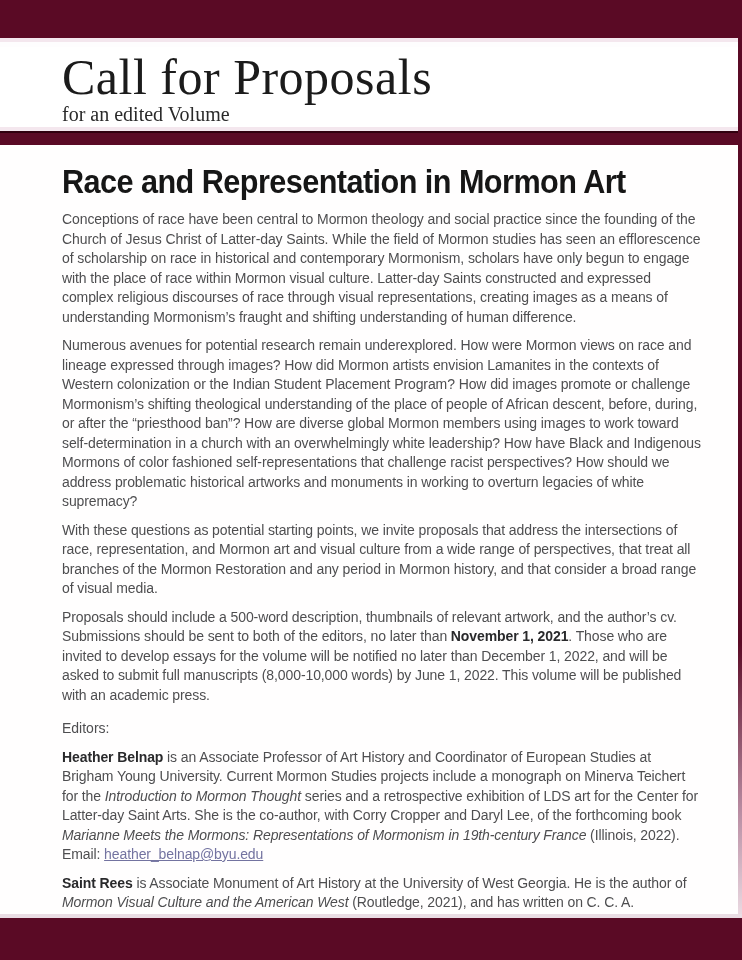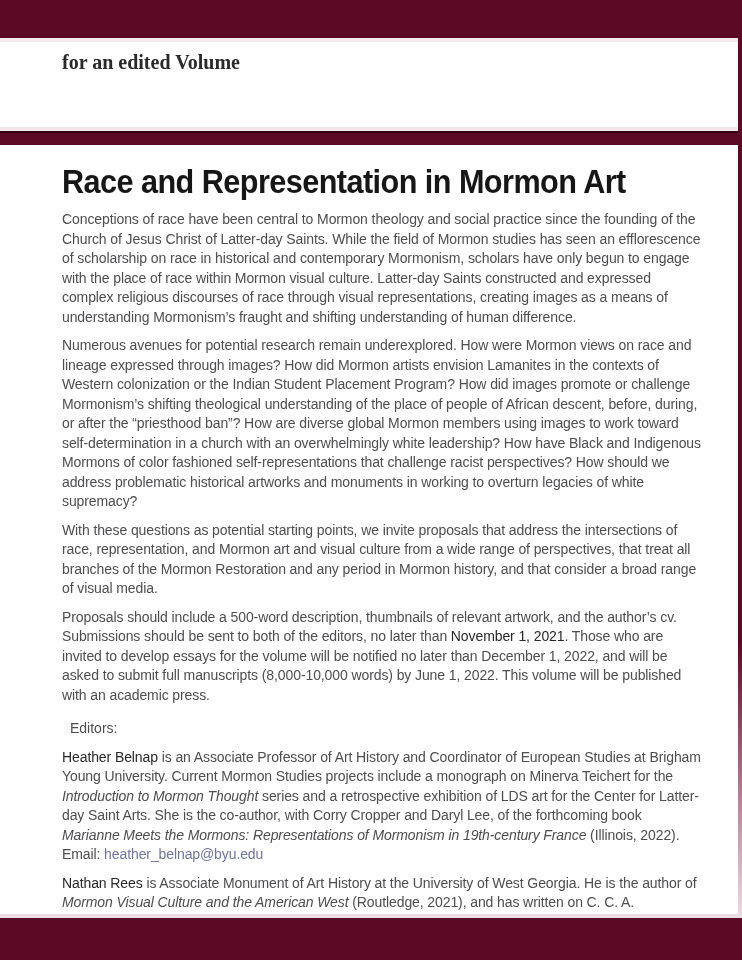--- a/index.html
+++ b/index.html
@@ -37,21 +37,20 @@
     line-height:52px;
     color:#1b1b1b;
     letter-spacing:0.5px;
   }
   .masthead .flyer-subtitle{
     margin:0;
     font-family:"Liberation Serif", serif;
     font-size:20px;
     line-height:22px;
     color:#2a2a2a;
-    font-weight:bold;
   }
   .mid-rule{
     position:absolute;top:127px;left:0;right:0;height:18px;
     background:var(--maroon);
     border-top:4px solid var(--pink-line);
     box-shadow:inset 0 2px 0 #30000f;
   }
   .content{
     position:absolute;top:145px;left:0;right:0;bottom:42px;
     background:#fffefe;
@@ -70,28 +69,29 @@
     line-height:40px;
   }
   .body-par{
     margin:0 0 9px 0;
     width:640px;
     font-size:14px;
     line-height:19.5px;
     letter-spacing:-0.1px;
     color:var(--body-text);
   }
-  .body-par strong{font-weight:400;color:#29292b;}
+  .body-par strong{font-weight:700;color:#29292b;}
   .body-par em{}
   .editors-label{
-    margin:14px 0 9px 8px;
+    margin:14px 0 9px 0;
     font-size:14px;line-height:19.5px;color:var(--body-text);
   }
   .email-link{
     color:var(--link);
+    text-decoration:underline;
     cursor:pointer;
   }
   .bottom-band{
     position:absolute;bottom:0;left:0;right:0;height:46px;
     background:var(--maroon);
     border-top:4px solid #eadde4;
     z-index:4;
   }
   .right-strip{
     position:absolute;top:0;right:0;width:4px;height:918px;
@@ -102,39 +102,40 @@
   }
 </style>
 </head>
 <body>
 
 <div class="page">
 
   <div class="top-band"></div>
 
   <header class="masthead">
+    <h1 class="flyer-title">Call for Proposals</h1>
     <p class="flyer-subtitle">for an edited Volume</p>
   </header>
 
   <div class="mid-rule"></div>
 
   <main class="content">
     <h2 class="article-title">Race and Representation in Mormon Art</h2>
 
     <div id="paragraphs">
         <p class="body-par"><span>Conceptions of race have been central to Mormon theology and social practice since the founding of the Church of Jesus Christ of Latter-day Saints. While the field of Mormon studies has seen an efflorescence of scholarship on race in historical and contemporary Mormonism, scholars have only begun to engage with the place of race within Mormon visual culture. Latter-day Saints constructed and expressed complex religious discourses of race through visual representations, creating images as a means of understanding Mormonism’s fraught and shifting understanding of human difference.</span></p>
         <p class="body-par"><span>Numerous avenues for potential research remain underexplored. How were Mormon views on race and lineage expressed through images? How did Mormon artists envision Lamanites in the contexts of Western colonization or the Indian Student Placement Program? How did images promote or challenge Mormonism’s shifting theological understanding of the place of people of African descent, before, during, or after the “priesthood ban”? How are diverse global Mormon members using images to work toward self-determination in a church with an overwhelmingly white leadership? How have Black and Indigenous Mormons of color fashioned self-representations that challenge racist perspectives? How should we address problematic historical artworks and monuments in working to overturn legacies of white supremacy?</span></p>
         <p class="body-par"><span>With these questions as potential starting points, we invite proposals that address the intersections of race, representation, and Mormon art and visual culture from a wide range of perspectives, that treat all branches of the Mormon Restoration and any period in Mormon history, and that consider a broad range of visual media.</span></p>
         <p class="body-par"><span>Proposals should include a 500-word description, thumbnails of relevant artwork, and the author’s cv. Submissions should be sent to both of the editors, no later than </span><strong>November 1, 2021</strong><span>. Those who are invited to develop essays for the volume will be notified no later than December 1, 2022, and will be asked to submit full manuscripts (8,000-10,000 words) by June 1, 2022. This volume will be published with an academic press.</span></p>
       </div>
 
     <p class="editors-label">Editors:</p>
 
     <div id="editors">
         <p class="body-par"><strong>Heather Belnap</strong><span> is an Associate Professor of Art History and Coordinator of European Studies at Brigham Young University. Current Mormon Studies projects include a monograph on Minerva Teichert for the </span><em>Introduction to Mormon Thought</em><span> series and a retrospective exhibition of LDS art for the Center for Latter-day Saint Arts. She is the co-author, with Corry Cropper and Daryl Lee, of the forthcoming book </span><em>Marianne Meets the Mormons: Representations of Mormonism in 19th-century France</em><span> (Illinois, 2022).</span><br><span>Email: </span><a class="email-link">heather_belnap@byu.edu</a></p>
-        <p class="body-par"><strong>Nathan Rees</strong><span> is Associate Monument of Art History at the University of West Georgia. He is the author of </span><em>Mormon Visual Culture and the American West</em><span> (Routledge, 2021), and has written on C. C. A. Christensen’s Mormon Panorama and Mahonri Young’s This is the Place Monument.</span><br></p>
+        <p class="body-par"><strong>Saint Rees</strong><span> is Associate Monument of Art History at the University of West Georgia. He is the author of </span><em>Mormon Visual Culture and the American West</em><span> (Routledge, 2021), and has written on C. C. A. Christensen’s Mormon Panorama and Mahonri Young’s This is the Place Monument.</span><br></p>
       </div>
   </main>
 
   <div class="right-strip"></div>
   <div class="bottom-band"></div>
 
 </div>
 
 </body></html>

